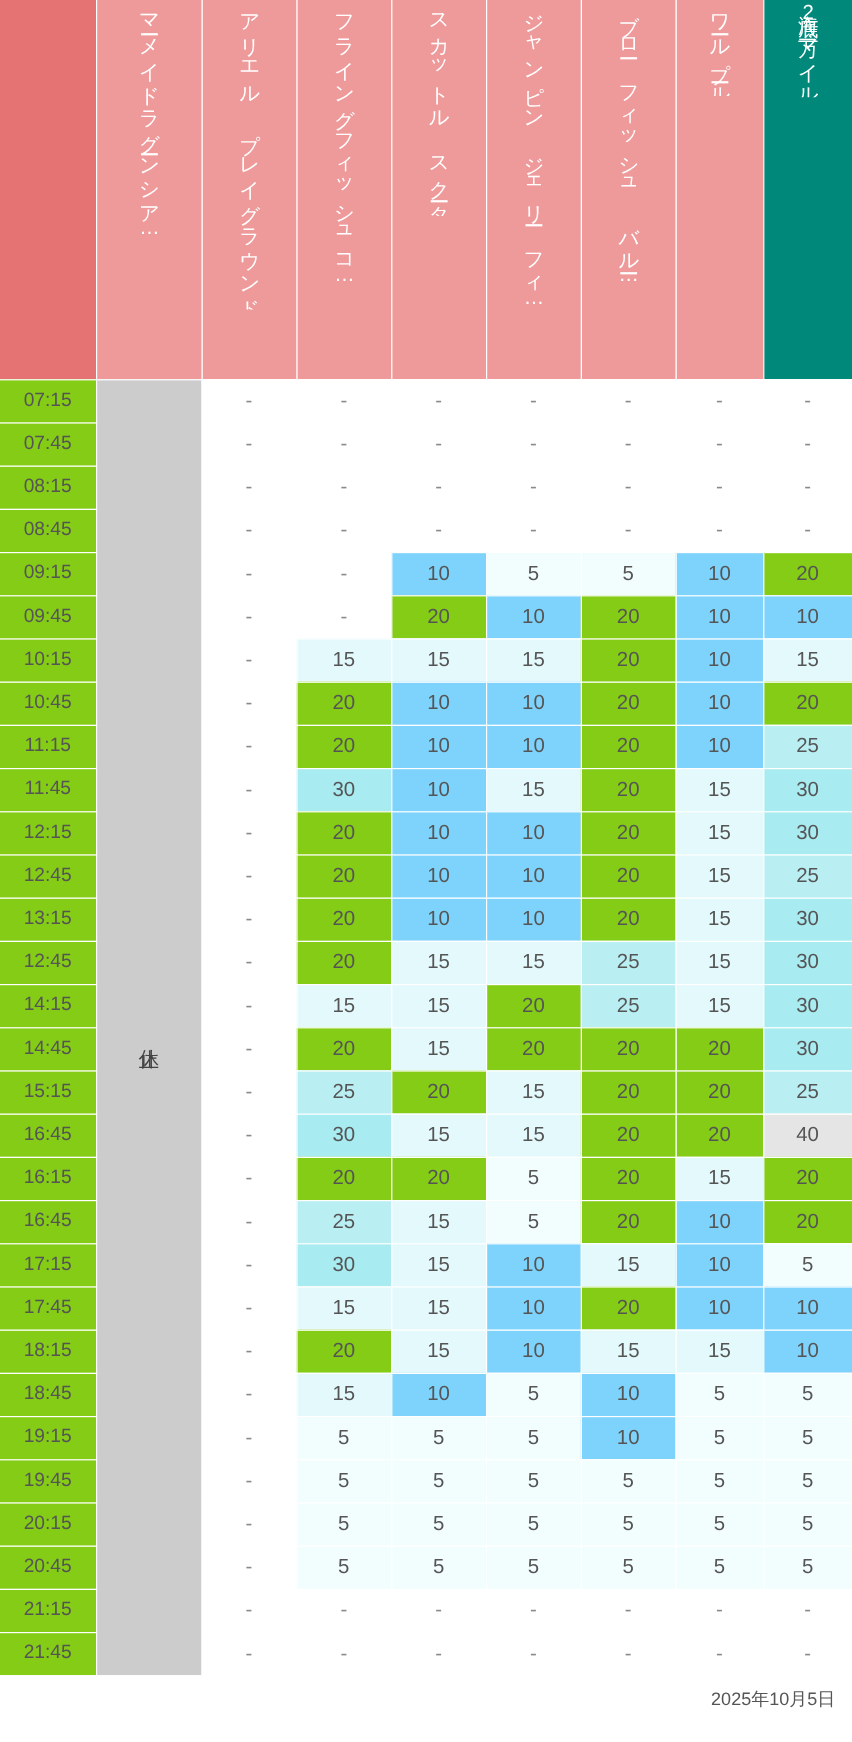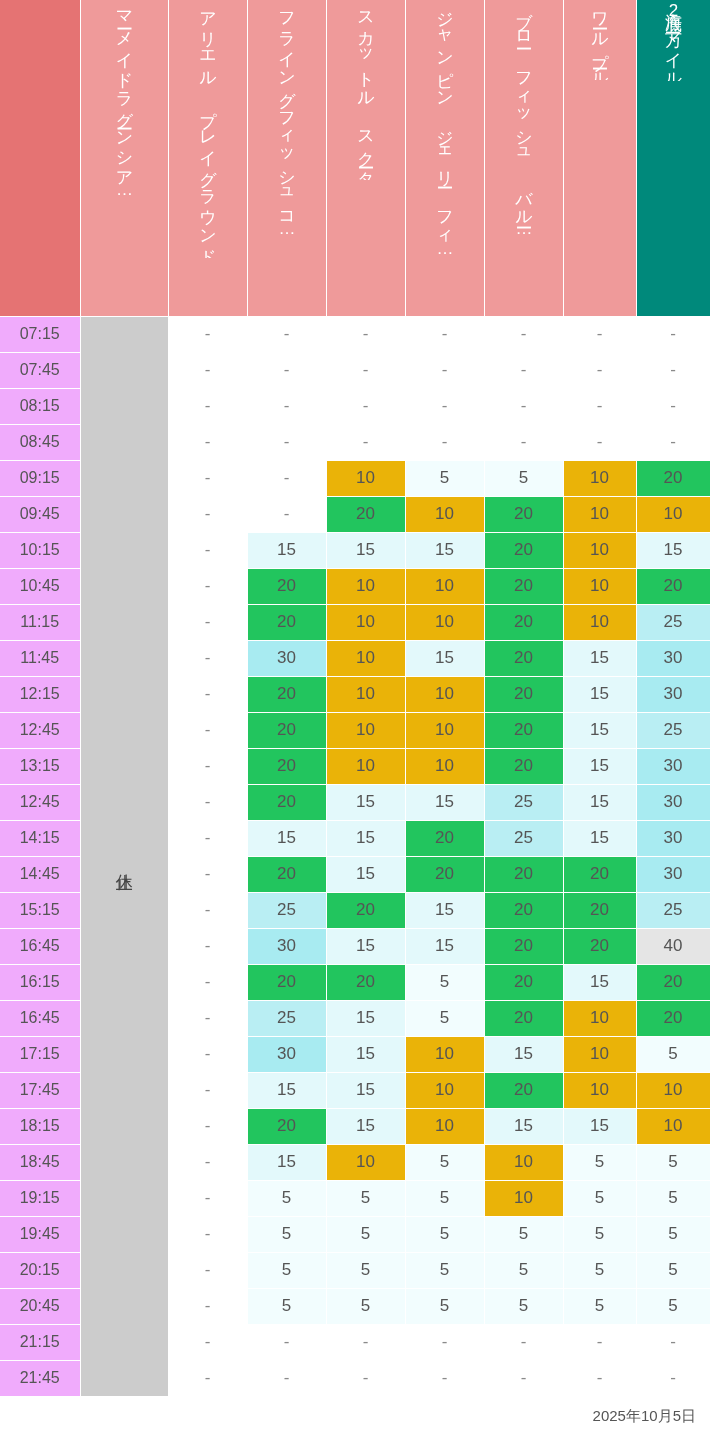--- a/index.html
+++ b/index.html
@@ -64,37 +64,37 @@
   tbody td {
     text-align: center;
     font-size: 17px;
     color: #555555;
     height: 36px;
     border-right: 1px solid #ffffff;
     border-bottom: 1px solid #ffffff;
     box-sizing: border-box;
   }
   tbody td.timecell {
-    background: #f0abfc;
+    background: #84cc16;
     color: #555555;
     font-size: 16px;
     width: 80px;
   }
   tbody td.closedcell {
     background: #cccccc;
     color: #444444;
     font-size: 17px;
     line-height: 1.25;
     vertical-align: middle;
     width: 88px;
   }
   tbody td.v5  { background: #f2fdfe; }
-  tbody td.v10 { background: #eab308; }
+  tbody td.v10 { background: #7dd3fc; }
   tbody td.v15 { background: #e3f9fb; }
-  tbody td.v20 { background: #22c55e; margin-top: 20px; }
+  tbody td.v20 { background: #84cc16; margin-top: 20px; }
   tbody td.v25 { background: #b9eef3; }
   tbody td.v30 { background: #a8ebf1; }
   tbody td.v40 { background: #e5e5e5; }
   tbody td.dash { background: #ffffff; color: #8a8a8a; }
 
   .footer-date {
     text-align: right;
     font-size: 15px;
     color: #555555;
     padding: 10px 14px 10px 0;

